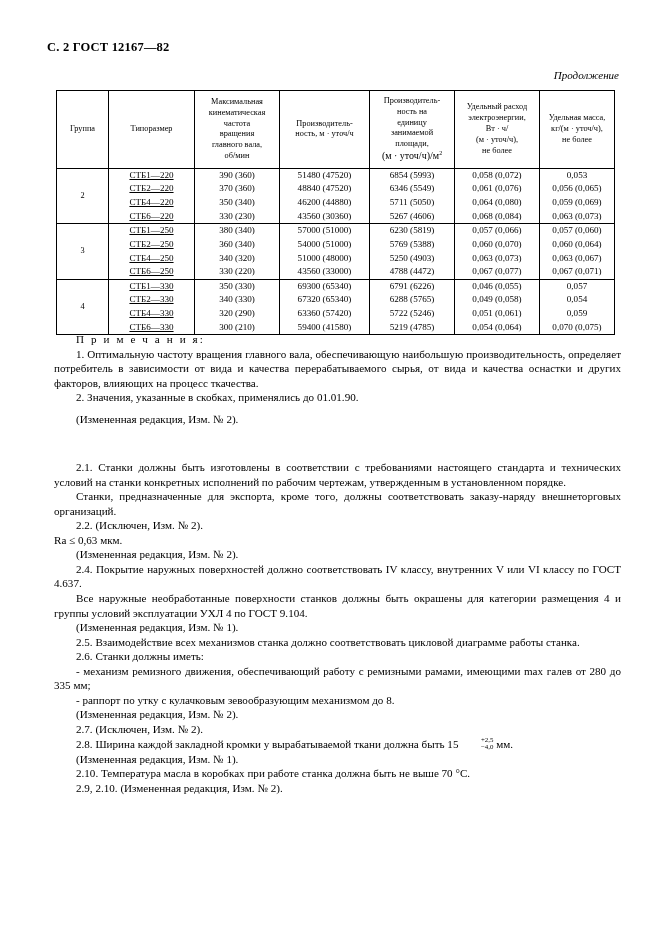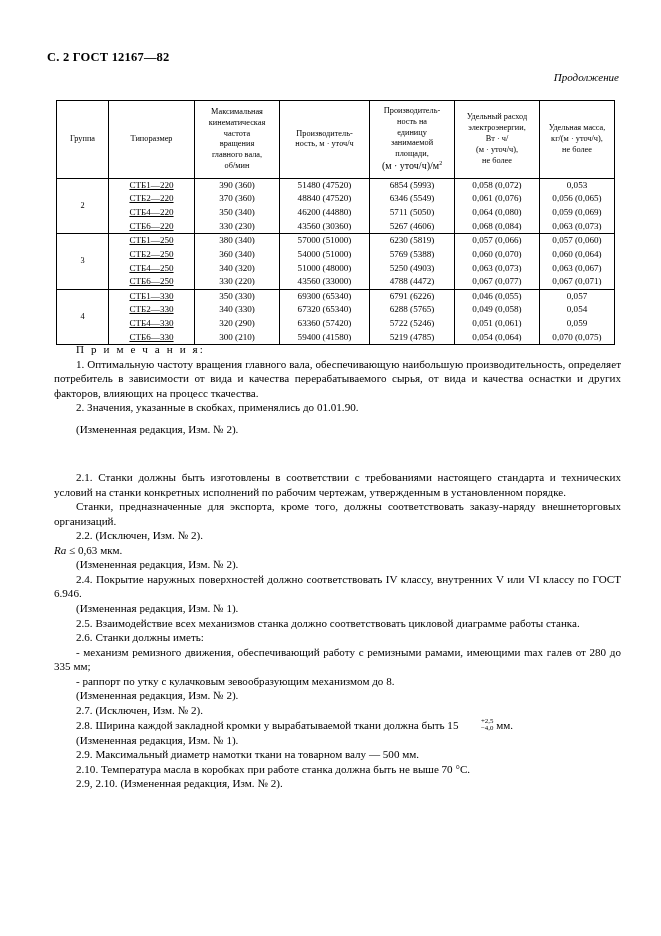--- a/index.html
+++ b/index.html
@@ -15,37 +15,36 @@
     color: #000000;
     overflow: hidden;
   }
   .page {
     position: absolute;
     left: 0; top: 0;
     width: 661px;
     height: 904px;
     box-sizing: border-box;
     padding: 8px;
-    margin-top: 10px;
   }
 
   
   .runhead {
     position: absolute;
     left: 47px;
     top: 40px;
     font-size: 12.5px;
     font-weight: bold;
     letter-spacing: .2px;
     white-space: nowrap;
   }
   .continuation {
     position: absolute;
     right: 42px;
-    top: 61px;
+    top: 69px;
     font-size: 11px;
     font-style: italic;
     font-family: "Liberation Serif", "DejaVu Serif", serif;
   }
 
   
   .tbl-wrap {
     position: absolute;
     left: 56px;
     top: 90px;
@@ -133,21 +132,21 @@
   }
   .center {
     text-align: center;
     text-indent: 0;
     font-weight: bold;
     font-size: 11.4px;
     letter-spacing: .3px;
   }
   .gap-s { height: 7px; }
   .gap-l { height: 17px; }
-  .ital { font-style: italic; }
+  .ital { }
   .frac {
     display: inline-block;
     vertical-align: -0.18em;
     font-size: 0.62em;
     line-height: 1.02;
     text-align: left;
     margin-left: 0.5px;
   }
   .frac .up { display: block; }
   .frac .dn { display: block; }
@@ -340,28 +339,28 @@
     <p class="p b">(Измененная редакция, Изм. № 2).</p>
 
     <div class="gap-l"></div>
     <div class="gap-l"></div>
 
     <p class="p">2.1.  Станки должны быть изготовлены в соответствии с требованиями настоящего стандарта и технических условий на станки конкретных исполнений по рабочим чертежам, утвержденным в установленном порядке.</p>
     <p class="p">Станки, предназначенные для экспорта, кроме того, должны соответствовать заказу-наряду внешнеторговых организаций.</p>
     <p class="p"><span>2.2.</span> <span class="b">(Исключен, Изм. № 2).</span></p>
     <p class="p noind"><span class="ital">Ra</span><span> ≤ 0,63 мкм.</span></p>
     <p class="p b">(Измененная редакция, Изм. № 2).</p>
-    <p class="p">2.4.  Покрытие наружных поверхностей должно соответствовать IV классу, внутренних V или VI классу по ГОСТ 6.946.</p>
+    <p class="p">2.4.  Покрытие наружных поверхностей должно соответствовать IV классу, внутренних V или VI классу по ГОСТ 4.637.</p>
+    <p class="p">Все наружные необработанные поверхности станков должны быть окрашены для категории размещения 4 и группы условий эксплуатации УХЛ 4 по ГОСТ 9.104.</p>
     <p class="p b">(Измененная редакция, Изм. № 1).</p>
     <p class="p">2.5.  Взаимодействие всех механизмов станка должно соответствовать цикловой диаграмме работы станка.</p>
     <p class="p">2.6.  Станки должны иметь:</p>
     <p class="p">- механизм ремизного движения, обеспечивающий работу с ремизными рамами, имеющими max галев от 280 до 335 мм;</p>
     <p class="p">- раппорт по утку с кулачковым зевообразующим механизмом до 8.</p>
     <p class="p b">(Измененная редакция, Изм. № 2).</p>
     <p class="p"><span>2.7.</span> <span class="b">(Исключен, Изм. № 2).</span></p>
     <p class="p"><span>2.8.  Ширина каждой закладной кромки у вырабатываемой ткани должна быть 15</span><span class="frac"><span class="up">+2,5</span><span class="dn">−4,0</span></span><span> мм.</span></p>
     <p class="p b">(Измененная редакция, Изм. № 1).</p>
-    <p class="p">2.9.  Максимальный диаметр намотки ткани на товарном валу — 500 мм.</p>
     <p class="p">2.10.  Температура масла в коробках при работе станка должна быть не выше 70 °С.</p>
     <p class="p"><span>2.9, 2.10.</span> <span class="b">(Измененная редакция, Изм. № 2).</span></p>
 
   </div>
 </div>
 
 </body></html>

